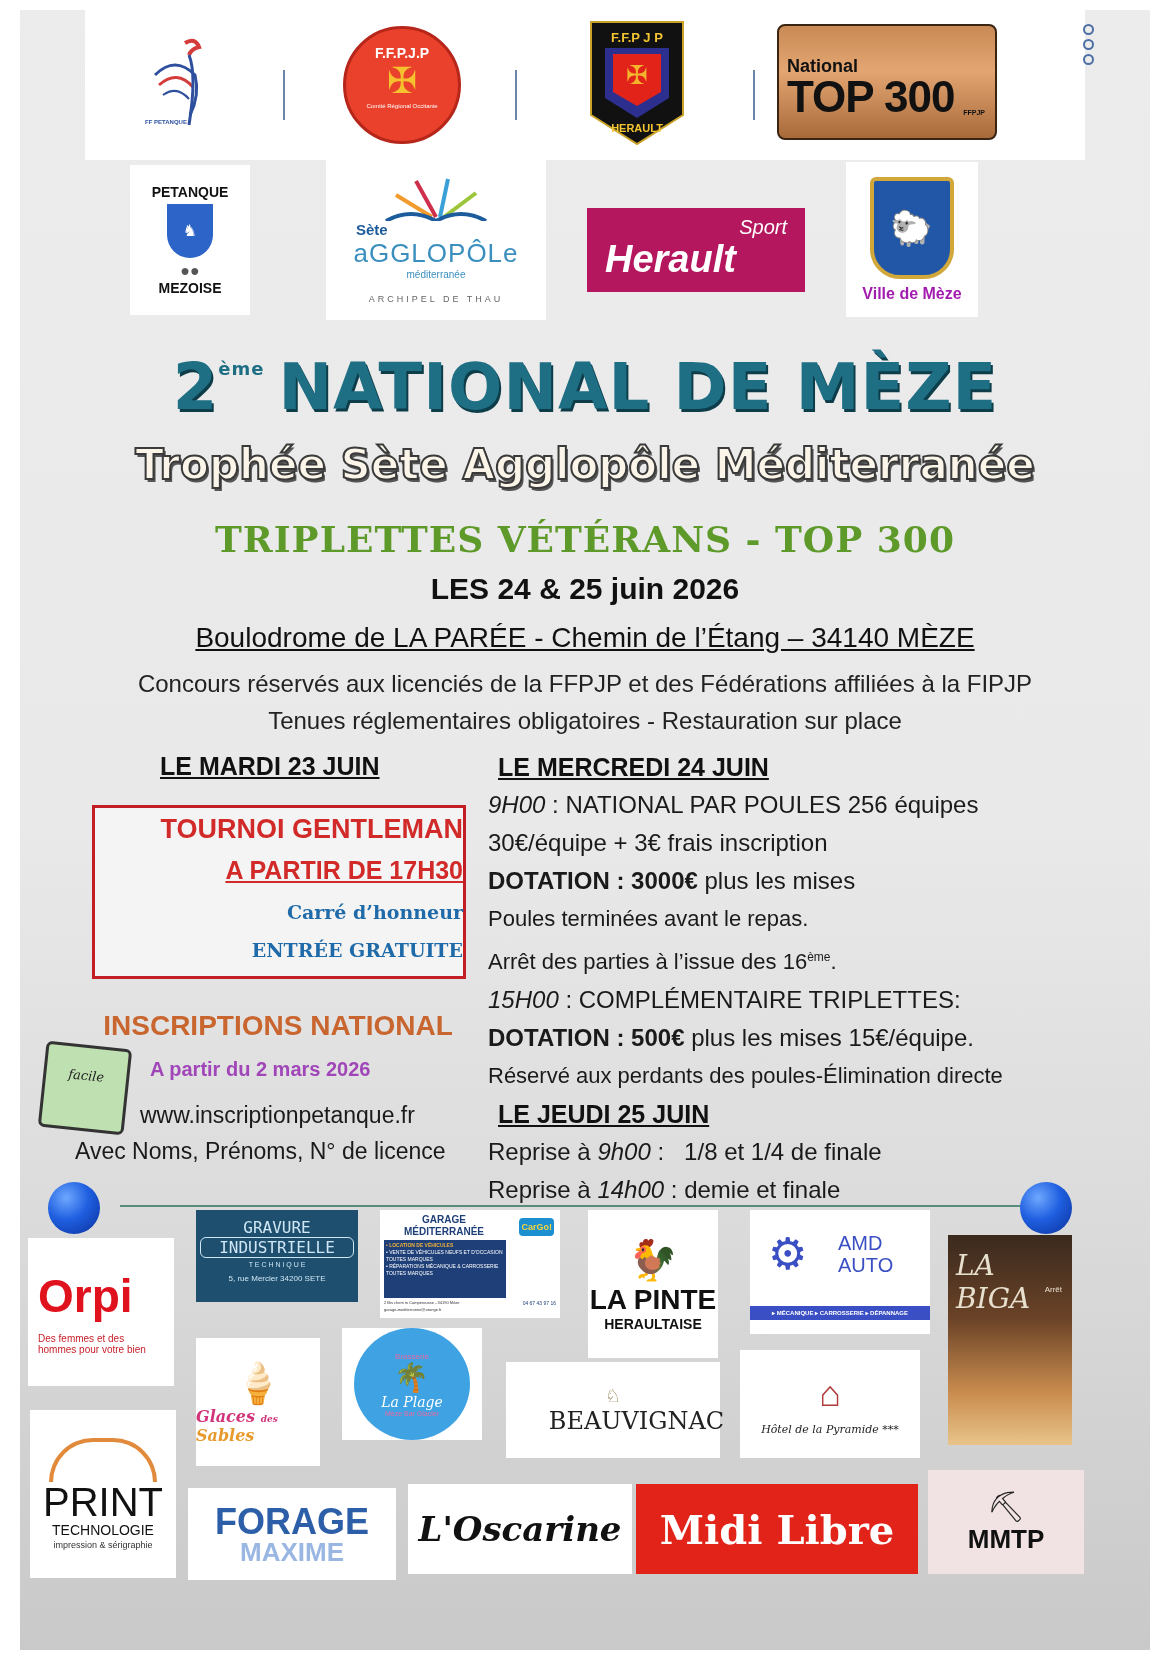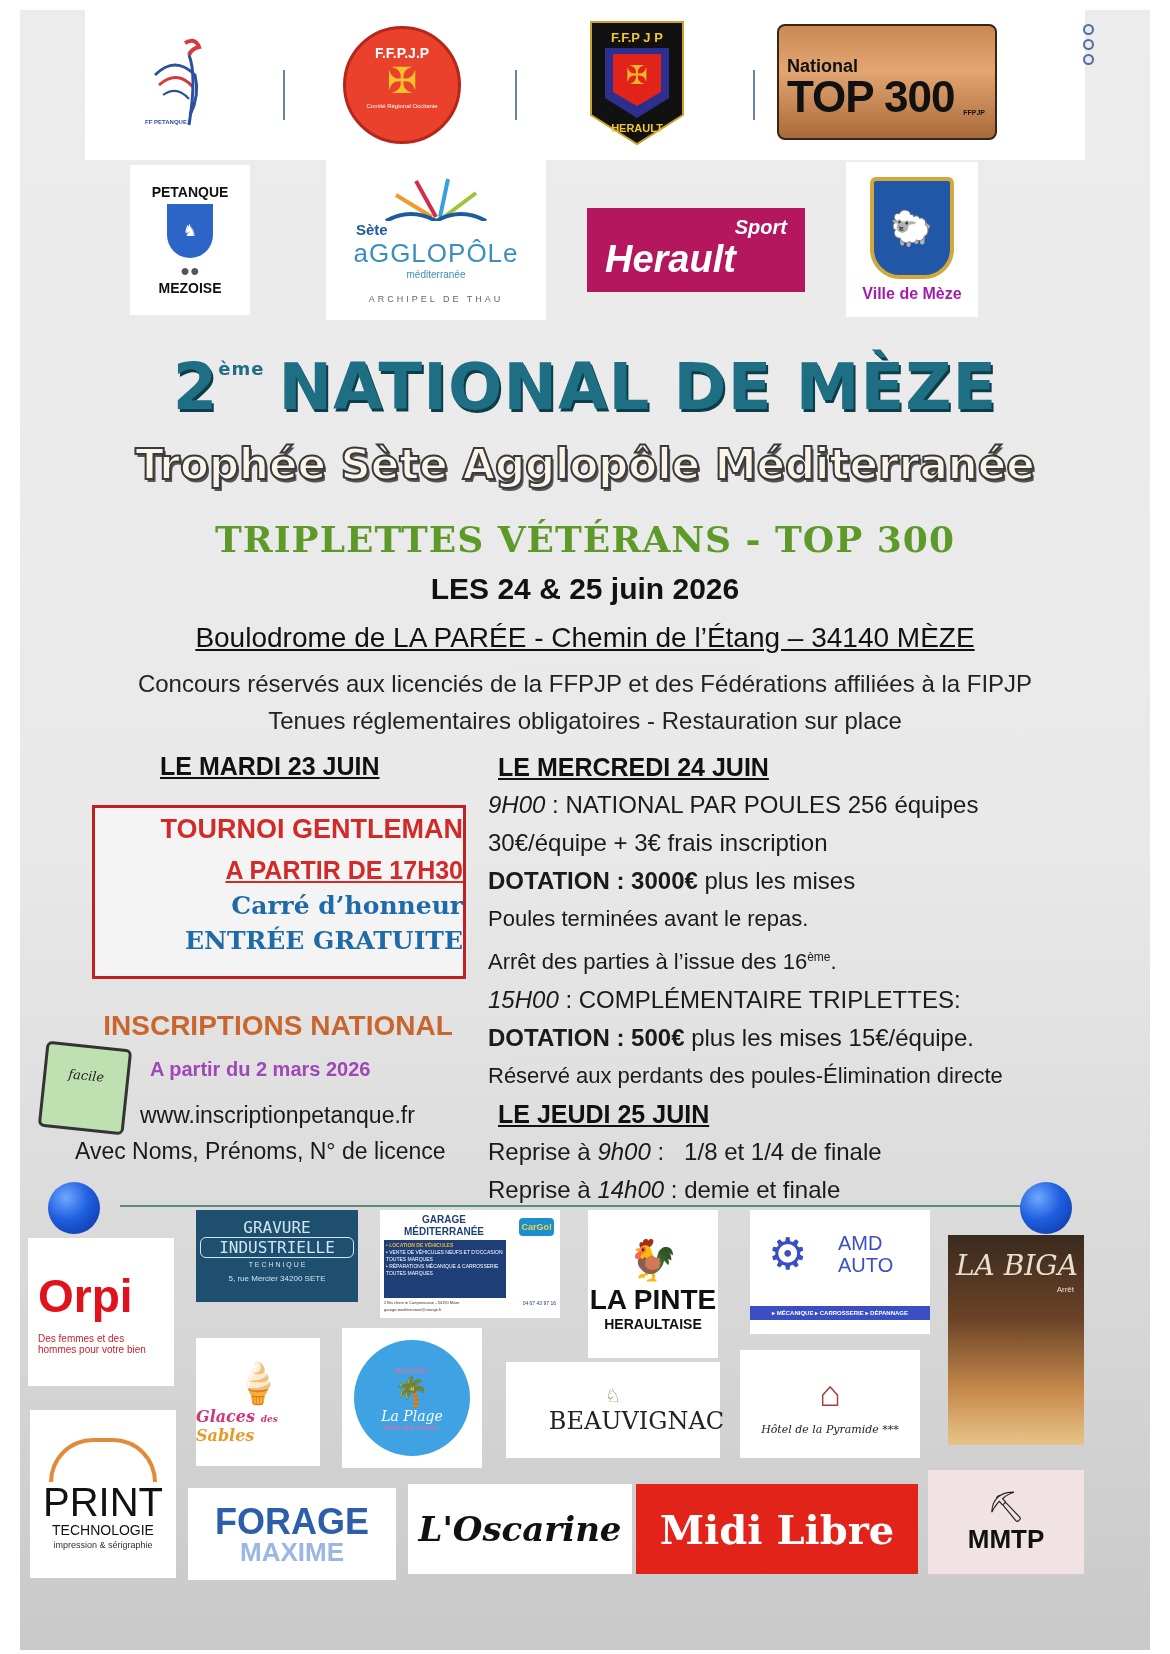--- a/index.html
+++ b/index.html
@@ -16,21 +16,21 @@
   .trophee { left:0; width:1130px; top:430px; text-align:center; font-family:"DejaVu Sans", sans-serif; font-weight:bold; font-size:42px; color:#faf5e8; -webkit-text-stroke:2px #3a3a3a; text-shadow:2px 3px 0 #555; }
   .triplettes { left:0; width:1130px; top:508px; text-align:center; font-family:"DejaVu Serif", serif; font-weight:bold; font-size:36px; color:#5e9a2a; letter-spacing:1px; }
   .dates { left:0; width:1130px; top:562px; text-align:center; font-family:"Liberation Sans Narrow","Liberation Sans", sans-serif; font-weight:bold; font-size:30px; color:#111; }
   .venue { left:0; width:1130px; top:612px; text-align:center; font-size:28px; color:#111; text-decoration:underline; font-weight:normal; }
   .cond1 { left:0; width:1130px; top:660px; text-align:center; font-size:24px; color:#222; }
   .cond2 { left:0; width:1130px; top:697px; text-align:center; font-size:24px; color:#222; }
   .dayhead { font-weight:bold; font-size:25px; text-decoration:underline; color:#111; }
   .gentle { left:72px; top:795px; width:368px; height:168px; border:3px solid #c21e24; background:#f4f4f4; text-align:right; }
   .gentle .l1 { color:#d12a28; font-weight:bold; font-size:27px; margin-top:6px; }
   .gentle .l2 { color:#d12a28; font-weight:bold; font-size:25px; text-decoration:underline; margin-top:11px; }
-  .gentle .l3, .gentle .l4 { color:#1f6aa8; font-family:"DejaVu Serif", serif; font-weight:bold; font-size:25px; margin-top:6px; }
+  .gentle .l3, .gentle .l4 { color:#1f6aa8; font-family:"DejaVu Serif", serif; font-weight:bold; font-size:19px; margin-top:16px; }
   .right-col { left:468px; top:738px; width:660px; font-size:24px; color:#1a1a1a; line-height:38px; }
   .right-col .row { white-space:nowrap; }
   .right-col .small { font-size:22px; }
   .right-col b { font-weight:bold; }
   .right-col i { font-style:italic; }
   .insc-title { left:58px; top:1000px; width:400px; text-align:center; font-weight:bold; font-size:28px; color:#c9652e; }
   .insc-date { left:130px; top:1048px; width:300px; font-weight:bold; font-size:20px; color:#a046b8; }
   .insc-url { left:120px; top:1092px; width:360px; font-size:23px; color:#1a1a1a; }
   .insc-info { left:55px; top:1128px; width:430px; font-size:23px; color:#1a1a1a; }
   .facile { left:22px; top:1035px; width:80px; height:80px; background:#bfe0b0; border:3px solid #333; border-radius:6px; transform:rotate(6deg); }
@@ -96,21 +96,21 @@
       <line x1="56" y1="40" x2="20" y2="18" stroke="#f39a2d" stroke-width="4"></line>
       <line x1="68" y1="40" x2="100" y2="16" stroke="#9dc53b" stroke-width="4"></line>
       <path d="M10 44 q25 -14 50 0 q25 -14 50 0" stroke="#1c5b9c" stroke-width="4" fill="none"></path>
     </svg>
     <div style="font-size:15px;font-weight:bold;color:#1c5b9c;align-self:flex-start;margin-left:30px;">Sète</div>
     <div style="font-size:26px;color:#3a8fbf;letter-spacing:1px;">aGGLOPÔLe</div>
     <div style="font-size:10px;color:#3a8fbf;">méditerranée</div>
     <div style="font-size:9px;color:#666;letter-spacing:3px;margin-top:14px;">ARCHIPEL DE THAU</div>
   </div>
   <div class="abs" style="left:567px;top:198px;width:218px;height:84px;background:#b5175f;">
-    <div style="position:absolute;right:18px;top:8px;color:#fff;font-style:italic;font-weight:bold;font-size:20px;margin-left:31px;">Sport</div>
+    <div style="position:absolute;right:18px;top:8px;color:#fff;font-style:italic;font-weight:normal;font-size:20px;margin-left:31px;">Sport</div>
     <div style="position:absolute;left:18px;top:30px;color:#fff;font-style:italic;font-weight:bold;font-size:38px;">Herault</div>
   </div>
   <div class="box" style="left:826px;top:152px;width:132px;height:155px;">
     <div style="width:76px;height:94px;background:#2257a8;border:4px solid #d2a83b;border-radius:6px 6px 30px 30px;color:#fff;font-size:34px;text-align:center;line-height:94px;">🐑</div>
     <div style="color:#a21caf;font-weight:bold;font-size:16px;margin-top:6px;">Ville de Mèze</div>
   </div>
 
   <div class="abs title-main">
     <span>2</span><sup>ème</sup><span>NATIONAL DE MÈZE</span>
   </div>
@@ -183,30 +183,30 @@
     <div style="font-size:40px;color:#333;">🐓</div>
     <div style="font-family:'Liberation Sans Narrow','Liberation Sans',sans-serif;font-weight:bold;font-size:28px;color:#111;">LA PINTE</div>
     <div style="font-weight:bold;font-size:14px;color:#111;">HERAULTAISE</div>
   </div>
   <div class="abs" style="left:730px;top:1200px;width:180px;height:124px;background:#fff;">
     <div style="position:absolute;left:18px;top:18px;font-size:44px;color:#3b4fc4;">⚙</div>
     <div style="position:absolute;left:88px;top:22px;color:#3b4fc4;font-size:20px;">AMD</div>
     <div style="position:absolute;left:88px;top:44px;color:#3b4fc4;font-size:20px;">AUTO</div>
     <div style="position:absolute;left:0;right:0;top:96px;height:14px;background:#3b4fc4;color:#fff;font-size:6px;line-height:14px;text-align:center;font-weight:bold;">▸ MÉCANIQUE  ▸ CARROSSERIE  ▸ DÉPANNAGE</div>
   </div>
-  <div class="abs" style="left:928px;top:1225px;width:124px;height:210px;background:linear-gradient(180deg,#3a2a1e,#6b4327 40%,#c98c4e 75%,#e8c48a);padding-left:12px;">
+  <div class="abs" style="left:928px;top:1225px;width:124px;height:210px;background:linear-gradient(180deg,#3a2a1e,#6b4327 40%,#c98c4e 75%,#e8c48a);">
     <div style="position:absolute;left:8px;top:14px;color:#e8e0cf;font-family:'DejaVu Serif',serif;font-style:italic;font-size:28px;">LA BIGA</div>
     <div style="position:absolute;right:10px;top:50px;color:#e8e0cf;font-size:8px;">Arrêt</div>
   </div>
 
   <div class="box" style="left:176px;top:1328px;width:124px;height:128px;">
     <div style="font-size:40px;">🍦</div>
     <div style="font-family:'DejaVu Serif',serif;font-style:italic;font-weight:bold;color:#d1347a;font-size:16px;"><span>Glaces</span> <span style="font-size:9px;">des</span> <span style="color:#e79a2b;">Sables</span></div>
   </div>
-  <div class="box" style="left:322px;top:1318px;width:140px;height:140px;">
+  <div class="box" style="left:322px;top:1318px;width:140px;height:112px;">
     <div style="width:116px;height:116px;border-radius:50%;background:#3fa3e3;display:flex;flex-direction:column;align-items:center;justify-content:center;color:#fff;">
       <div style="font-size:8px;color:#e56aa3;">Brasserie</div>
       <div style="font-size:28px;">🌴</div>
       <div style="font-family:'DejaVu Serif',serif;font-style:italic;font-size:14px;">La Plage</div>
       <div style="font-size:7px;color:#e56aa3;">Mèze  Bar Glacier</div>
     </div>
   </div>
   <div class="box" style="left:486px;top:1352px;width:214px;height:96px;">
     <div style="font-size:18px;color:#8b7a4a;">♘</div>
     <div style="font-family:'DejaVu Serif',serif;font-size:24px;color:#222;margin-left:47px;">BEAUVIGNAC</div>

